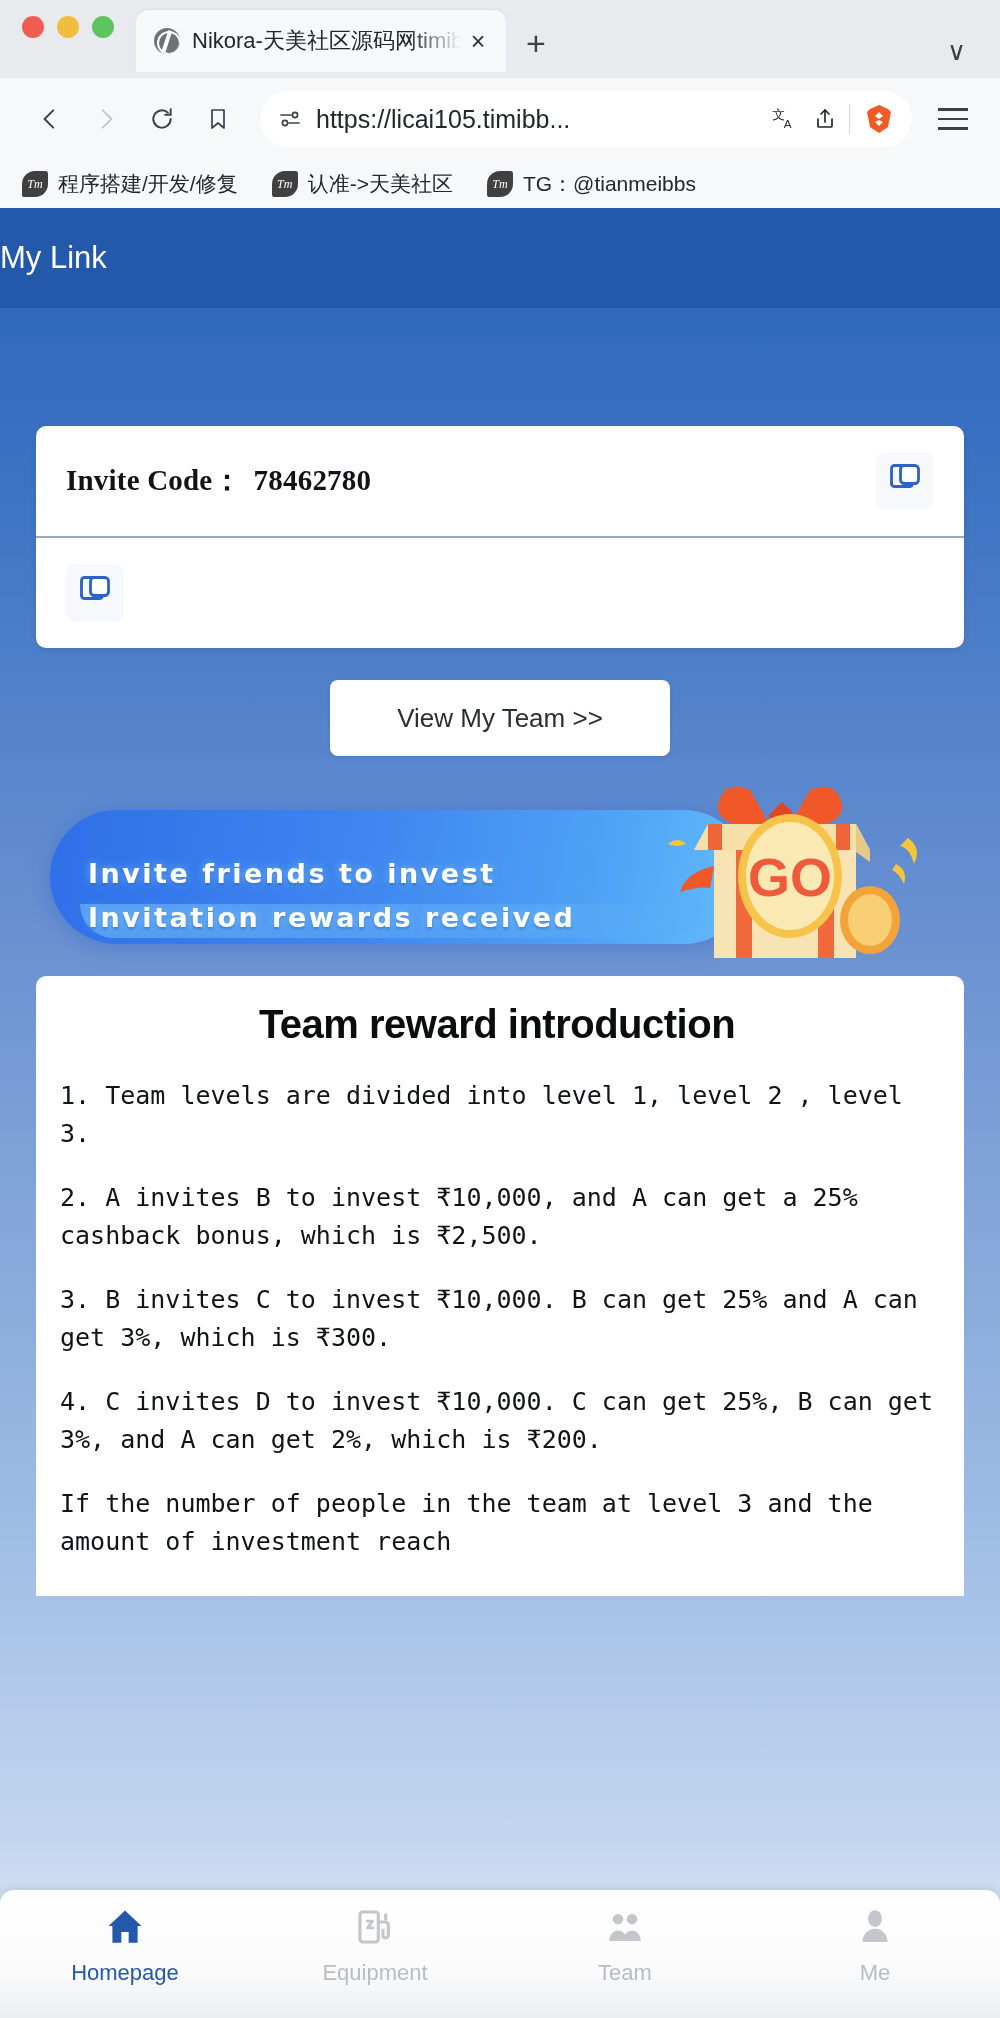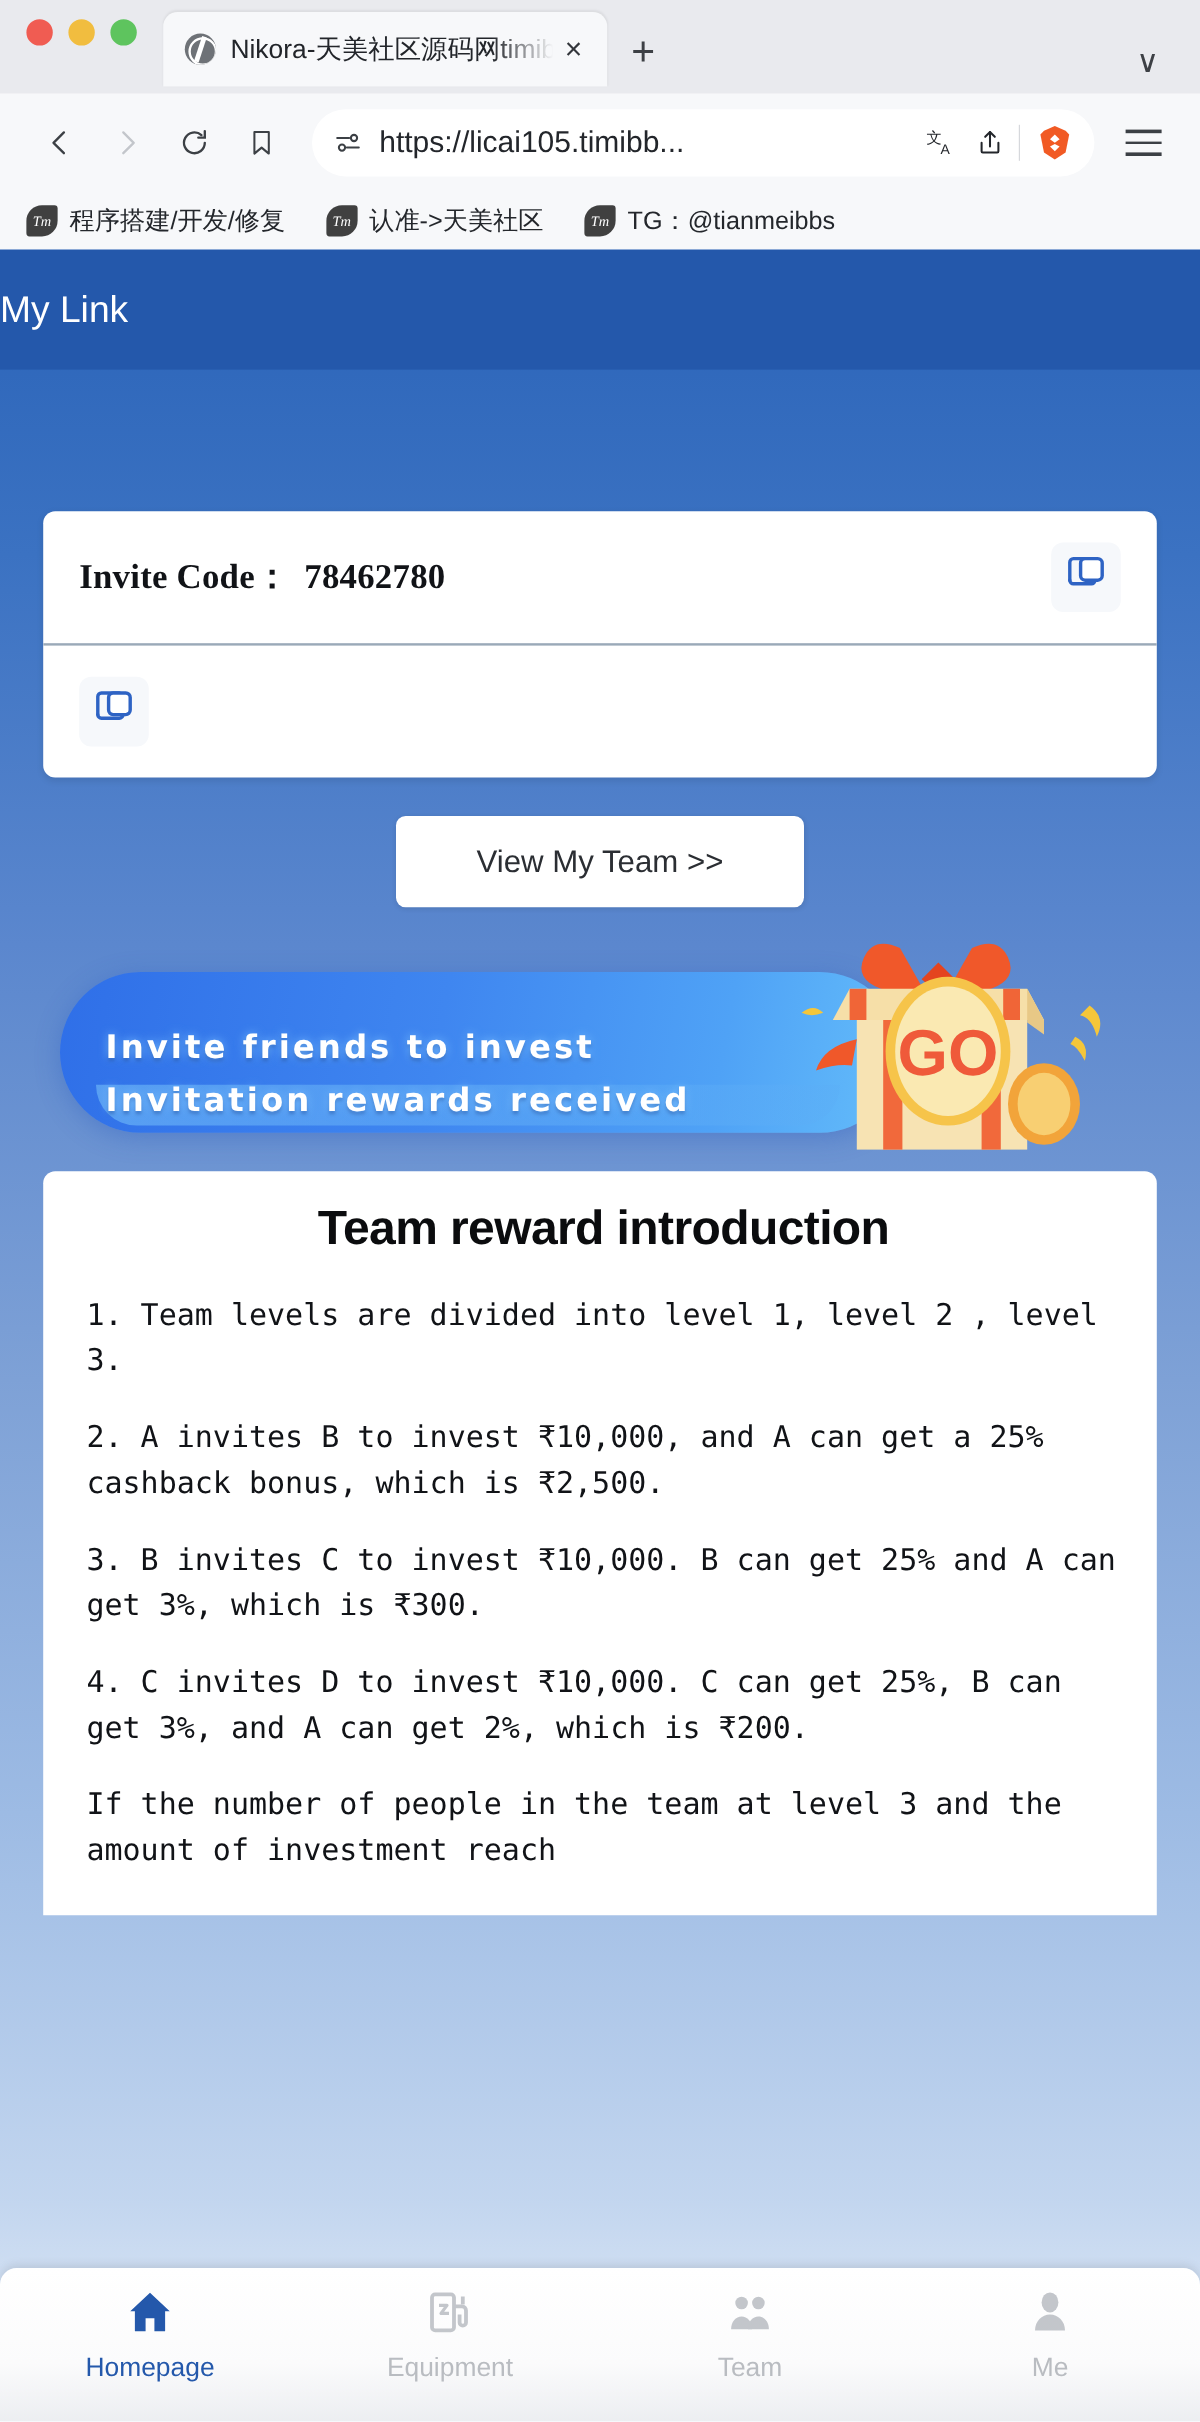--- a/index.html
+++ b/index.html
@@ -227,21 +227,21 @@
     white-space: nowrap;
     margin-top: 28px;
   }
   .gift { position: absolute; right: 24px; top: -4px; width: 290px; height: 182px; }
 
   
   .intro-card {
     margin-top: 14px;
     background: #ffffff;
     border-radius: 10px 10px 0 0;
-    padding: 26px 30px 0 36px;
+    padding: 26px 30px 0 24px;
     min-height: 620px;
   }
   .intro-title {
     text-align: center;
     font-size: 40px; font-weight: 700; color: #0b0c0e;
     letter-spacing: -.5px;
     margin-bottom: 30px;
   }
   .intro-p {
     font-family: "DejaVu Sans Mono", monospace;

